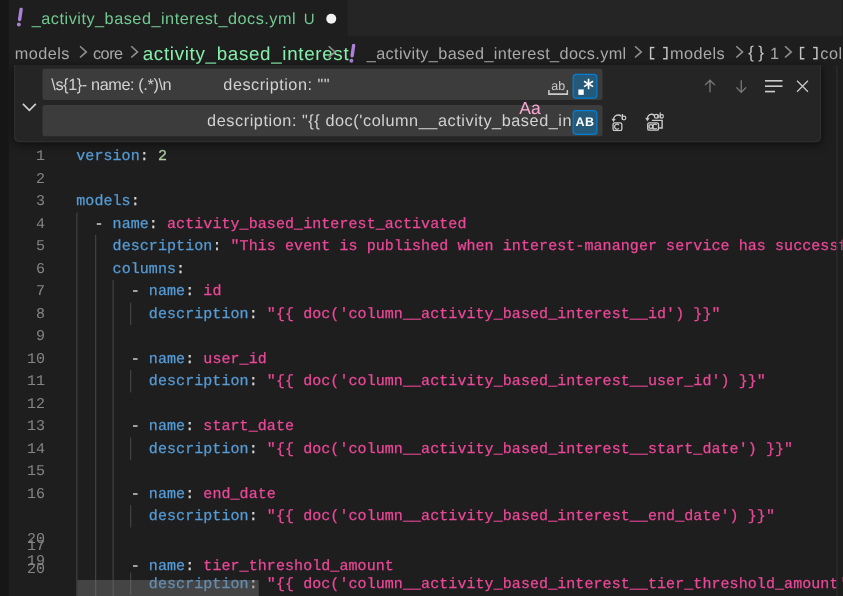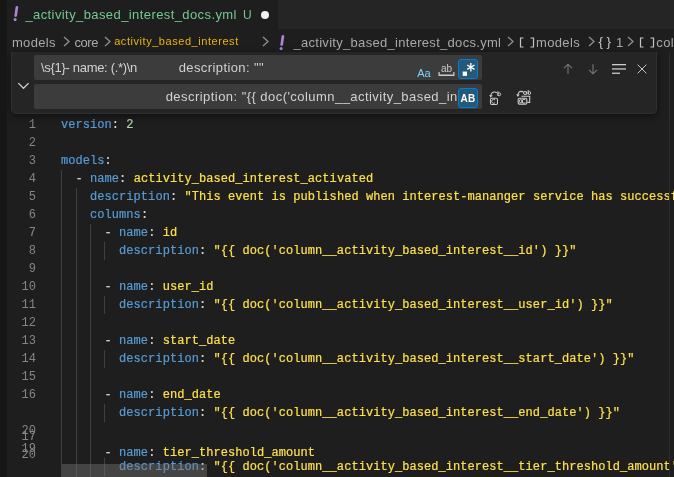--- a/index.html
+++ b/index.html
@@ -6,21 +6,21 @@
 .abs { position:absolute; }
 #strip { left:0; top:0; width:7px; height:477px; background:#161616; z-index:30; }
 #tabbar { left:7px; top:0; width:667px; height:29px; background:#252526; }
 #tab { left:0; top:0; width:271px; height:29px; background:#1e1e1e; }
 #tab .fn { position:absolute; left:18.4px; top:7px; font-size:13px; letter-spacing:0.41px; color:#73c991; white-space:pre; }
 #tab .u { position:absolute; left:236px; top:7.5px; font-size:12px; color:#73c991; }
 #tab .dot { position:absolute; left:254px; top:10.8px; width:8px; height:8px; border-radius:50%; background:#f2f2f2; }
 #crumbs { left:0; top:0; width:674px; height:51px; color:#a9a9a9; }
 .ln { position:absolute; left:0; width:36px; height:18px; text-align:right; color:#858585; font:12px/18px "Liberation Mono",monospace; }
 .cl { position:absolute; left:61px; height:18px; font:12px/18px "Liberation Mono",monospace; letter-spacing:0.058px; white-space:pre; color:#d4d4d4; -webkit-text-stroke:0.2px; }
-.cl .k { color:#569cd6; } .cl .p { color:#d4d4d4; } .cl .s { color:#fde047;font-family:Liberation Mono, monospace; } .cl .n { color:#b5cea8; }
+.cl .k { color:#569cd6; } .cl .p { color:#d4d4d4; } .cl .s { color:#ec4899;font-family:Liberation Mono, monospace; } .cl .n { color:#b5cea8; }
 .ig { position:absolute; width:1px; background:#404040; }
 #rightline { left:669px; top:52px; width:1px; height:425px; background:#2d2d2d; }
 #hscroll { left:62px; top:464px; width:145px; height:13px; background:rgba(121,121,121,0.42); z-index:20; }
 #findw { left:11px; top:52px; width:646px; height:62px; background:#252526; border:1px solid #303031; border-top:none; border-radius:0 0 5px 5px; box-shadow:0 2px 7px rgba(0,0,0,.5); z-index:25; }
 #findw .inp { position:absolute; left:22px; width:448px; height:25px; background:#3c3c3c; border-radius:2px; }
 .ftxt { position:absolute; font-size:13px; color:#d2d2d2; white-space:pre; line-height:25px; height:25px; }
 .tgl { position:absolute; width:20px; height:20px; display:flex; align-items:center; justify-content:center; }
 .tgl.on { background:#245979; border:1px solid #007fd4; border-radius:3px; color:#ffffff; }
 .ic { position:absolute; display:flex; align-items:center; justify-content:center; color:#cccccc; }
 .nores { position:absolute; left:474px; top:0; height:31px; line-height:31px; font-size:12.5px; color:#f48771; }
@@ -40,21 +40,21 @@
   </div>
   <div class="abs" id="crumbs">
       <span class="abs" style="left:11.9px;top:35.2px;font-size:13px;letter-spacing:0.35px;color:#a9a9a9;font-weight:normal;font-style:normal">models</span>
       <svg class="abs" style="left:61.5px;top:36px" width="9" height="11" viewBox="0 0 9 11">
         <path d="M2 1l5 4.5L2 10" fill="none" stroke="#8f8f8f" stroke-width="1.3"></path>
       </svg>
       <span class="abs" style="left:74.4px;top:35.2px;font-size:13px;letter-spacing:-0.4px;color:#a9a9a9;font-weight:normal;font-style:normal">core</span>
       <svg class="abs" style="left:103px;top:36px" width="9" height="11" viewBox="0 0 9 11">
         <path d="M2 1l5 4.5L2 10" fill="none" stroke="#8f8f8f" stroke-width="1.3"></path>
       </svg>
-      <span class="abs" style="left:114.2px;top:35.2px;font-size:11px;letter-spacing:0.55px;color:#eab308;font-weight:normal;font-style:normal">activity_based_interest</span>
+      <span class="abs" style="left:114.2px;top:35.2px;font-size:15px;letter-spacing:0.55px;color:#86efac;font-weight:normal;font-style:normal">activity_based_interest</span>
       <svg class="abs" style="left:261px;top:36px" width="9" height="11" viewBox="0 0 9 11">
         <path d="M2 1l5 4.5L2 10" fill="none" stroke="#8f8f8f" stroke-width="1.3"></path>
       </svg>
       <svg class="abs" style="left:278px;top:34.5px" width="8" height="16" viewBox="0 0 8 16">
         <path d="M4.9 1.4 L3.7 9.6" stroke="#ab82d8" stroke-width="2.7" stroke-linecap="round" fill="none"></path>
         <circle cx="3.1" cy="13.6" r="1.55" fill="#ab82d8"></circle>
       </svg>
       <span class="abs" style="left:293.4px;top:35.2px;font-size:13px;letter-spacing:0.3px;color:#a9a9a9;font-weight:normal;font-style:normal">_activity_based_interest_docs.yml</span>
       <svg class="abs" style="left:505.5px;top:36px" width="9" height="11" viewBox="0 0 9 11">
         <path d="M2 1l5 4.5L2 10" fill="none" stroke="#8f8f8f" stroke-width="1.3"></path>
@@ -135,21 +135,21 @@
     <div class="ic" style="left:3px;top:25px;width:16px;height:16px">
         <svg width="15" height="15" viewBox="0 0 16 16">
           <path d="M2.5 5.5 8 11l5.5-5.5" fill="none" stroke="#cfcfcf" stroke-width="1.4"></path>
         </svg>
       </div>
     <div class="inp" style="top:3px"></div>
     <div class="inp" style="top:32px"></div>
     <div class="ftxt" style="left:29px;top:3px;letter-spacing:-0.31px">\s{1}- name: (.*)\n</div>
     <div class="ftxt" style="left:166.7px;top:3px;letter-spacing:0.4px">description: ""</div>
     <div class="ftxt" style="left:153.7px;top:32px;letter-spacing:0.45px;width:292.3px;overflow:hidden">description: "{{ doc('column__activity_based_in</div>
-    <div class="tgl" style="left:402px;top:11px;font-size:11px;color:#7dd3fc">Aa</div>
+    <div class="tgl" style="left:402px;top:24px;font-size:14px;color:#f9a8d4">Aa</div>
     <div class="tgl" style="left:424px;top:7px;">
       <svg width="17" height="16" viewBox="0 0 17 16">
           <g fill="#cccccc">
             <text x="3" y="11" font-size="10" font-family="Liberation Sans">ab</text>
             <path d="M0.5 11h1.2v2.6h13.6V11h1.2v4H0.5z"></path>
           </g>
         </svg>
     </div>
     <div class="tgl on" style="left:446px;top:7px;">
       <svg width="15" height="15" viewBox="0 0 16 16">

